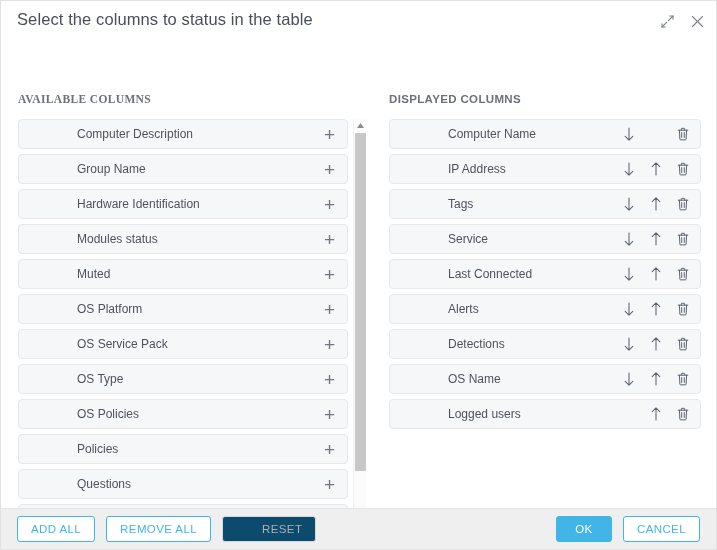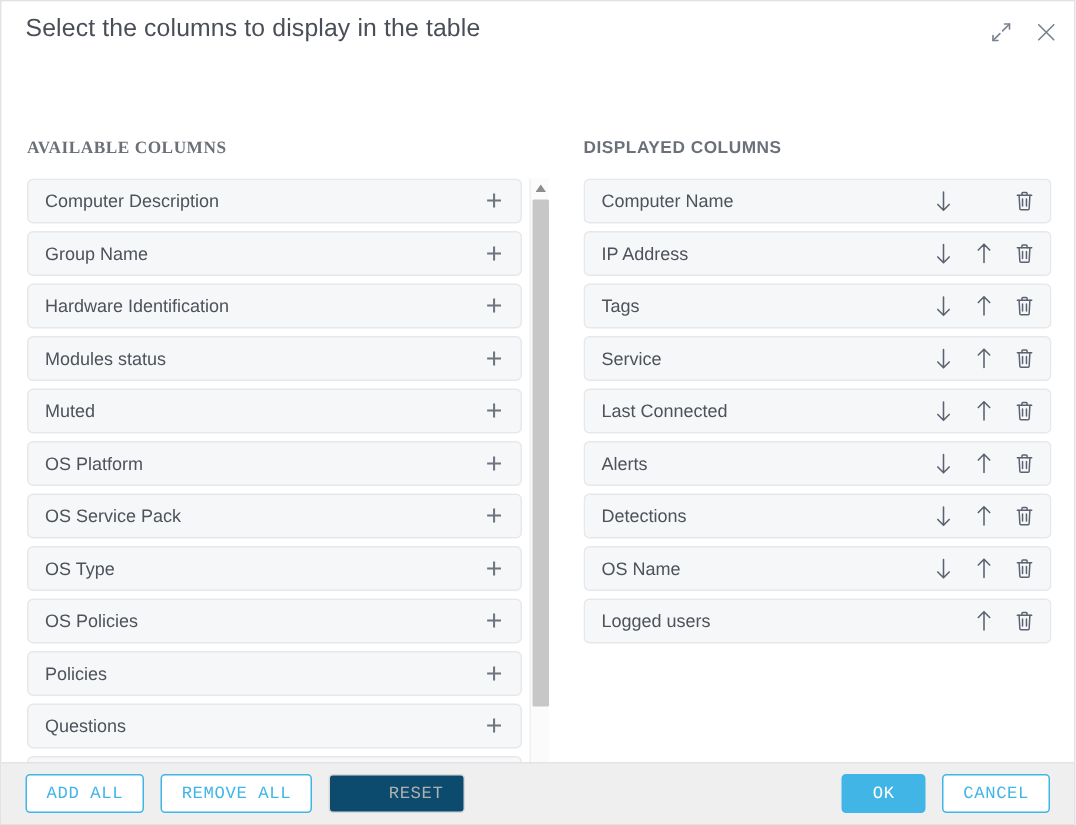--- a/index.html
+++ b/index.html
@@ -109,20 +109,21 @@
     position: relative;
     box-sizing: border-box;
     height: 30px;
     flex: 0 0 30px;
     background: #f6f7f9;
     border: 1px solid #e6e8ec;
     border-radius: 4px;
     display: flex;
     align-items: center;
     cursor: pointer;
+    padding-left: 47px;
   }
   .row-label {
     font-size: 12px;
     color: #4d525b;
     padding-left: 11px;
     white-space: nowrap;
     overflow: hidden;
     text-overflow: ellipsis;
     flex: 1 1 auto;
   }
@@ -213,21 +214,20 @@
     padding: 0 13px;
     border-radius: 3px;
     font-size: 11.5px;
     font-weight: 400;
     letter-spacing: 0.4px;
     display: flex;
     align-items: center;
     justify-content: center;
     cursor: pointer;
     white-space: nowrap;
-    font-family: Liberation Mono, monospace;
   }
   .btn-outline {
     background: #ffffff;
     border: 1px solid #41b6e6;
     color: #41b6e6;
   }
   .btn-disabled {
     background: #0c4a6e;
     border: 1px solid #d8d8d8;
     color: #b0b0b0;
@@ -240,21 +240,21 @@
     color: #ffffff;
     min-width: 56px;
   }
 </style>
 </head>
 <body>
 
 <div class="dialog">
 
   <div class="dlg-header">
-    <div class="dlg-title">Select the columns to display in the table</div>
+    <div class="dlg-title">Select the columns to status in the table</div>
     <div class="hdr-actions">
       <div class="hdr-btn" title="expand">
         <svg width="13" height="13" viewBox="0 0 13 13" fill="none" stroke="currentColor" stroke-width="1.1" stroke-linecap="round" stroke-linejoin="round">
           <path d="M7.4 5.6 L12 1"></path>
             <path d="M12 4.3 L12 1 L8.7 1"></path>
           <path d="M5.6 7.4 L1 12"></path>
             <path d="M1 8.7 L1 12 L4.3 12"></path>
         </svg>
       </div>
       <div class="hdr-btn" title="close">

